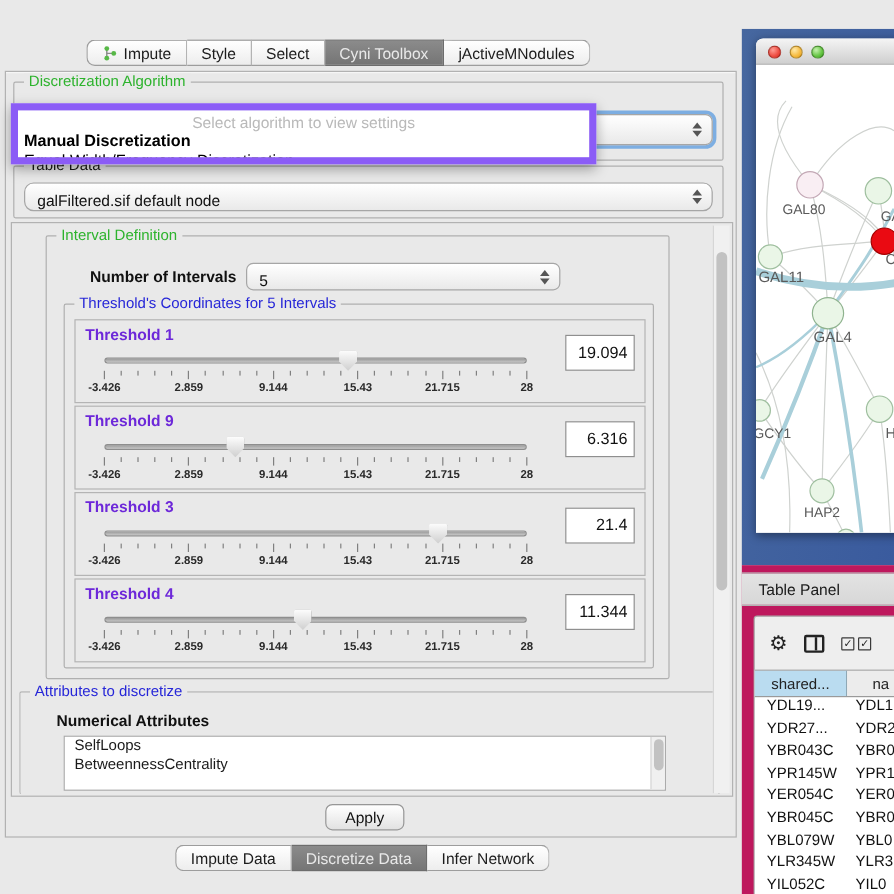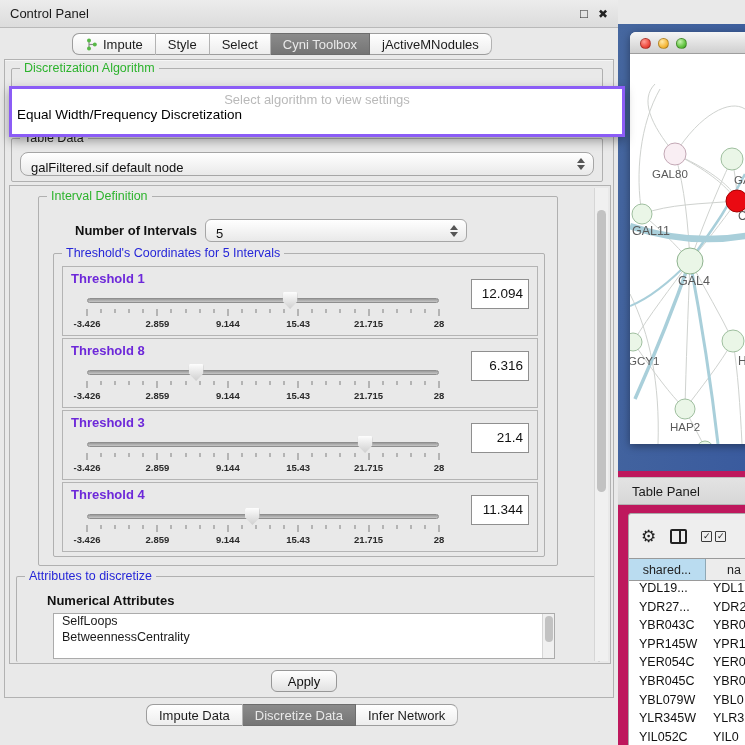--- a/index.html
+++ b/index.html
@@ -36,22 +36,22 @@
 
   .combo { position:absolute; background:linear-gradient(#ffffff,#e9e9e9); border:1px solid #a6a6a6;
     border-radius:6px; display:flex; align-items:flex-end; font-size:13px; color:#111; padding:0 22px 0 10px; }
   .stepper { position:absolute; right:8px; top:50%; transform:translateY(-50%); display:flex; flex-direction:column; gap:2px; }
   .stepper b { width:0; height:0; border-left:4px solid transparent; border-right:4px solid transparent; }
   .stepper .up { border-bottom:5px solid #555; }
   .stepper .dn { border-top:5px solid #555; }
   .focus-ring { box-shadow:0 0 0 3px rgba(106,163,224,.85); }
 
   
-  #algo-popup { position:absolute; left:9px; top:86px; width:616px; height:51px; background:#fff;
-    border:3px solid #8b5cf6; box-shadow:0 4px 10px rgba(0,0,0,.35); z-index:30; overflow:hidden; }
+  #algo-popup { position:absolute; left:9px; top:86px; width:488px; height:51px; background:#fff;
+    border:6px solid #8b5cf6; box-shadow:0 4px 10px rgba(0,0,0,.35); z-index:30; overflow:hidden; }
   #algo-popup .hint { margin-top:3px; text-align:center; color:#b9b9b9; font-size:13px; }
   #algo-popup .pitem { padding:0 5px; font-size:13.5px; color:#000; line-height:16px; }
   #algo-popup .pitem.b { font-weight:bold; }
 
   
   #scroll-panel { position:absolute; left:4px; top:125px; width:602px; height:479px;
     border:1px solid #b2b2b2; background:#e9e9e9; }
   .vscroll { position:absolute; background:#f0f0f0; border-left:1px solid #d6d6d6; }
   .vthumb { position:absolute; left:2px; width:9px; background:#c2c2c2; border-radius:5px; }
 
@@ -126,26 +126,20 @@
 
   svg text { font-family:"Liberation Sans",sans-serif; fill:#5a5a5a; }
 </style>
 </head>
 <body>
 
 <div id="screen">
 
   <div id="left-panel">
 
-    <div id="cp-titlebar">
-      <span>Control Panel</span>
-      <span class="spacer"></span>
-      <span class="win-ic" id="float-ic">□</span>
-      <span class="win-ic">✖</span>
-    </div>
 
     <div class="seg-row" style="left:72px; top:33px;">
       <div class="seg">
         <svg class="net-ic" width="13" height="13" viewBox="0 0 13 13">
           <line x1="4" y1="2.5" x2="4" y2="10.5" stroke="#8a8a8a" stroke-width="1.2"></line>
           <line x1="4" y1="6.5" x2="9.5" y2="6.5" stroke="#8a8a8a" stroke-width="1.2"></line>
           <circle cx="4" cy="2.5" r="2" fill="#57b847"></circle>
           <circle cx="4" cy="10.5" r="2" fill="#57b847"></circle>
           <circle cx="9.8" cy="6.5" r="2" fill="#57b847"></circle>
         </svg>
@@ -239,25 +233,25 @@
                   </div>
                 <div class="tick-labels">
                   <span>-3.426</span>
                     <span>2.859</span>
                     <span>9.144</span>
                     <span>15.43</span>
                     <span>21.715</span>
                     <span>28</span>
                 </div>
               </div>
-              <div class="val-box">12.094</div>
+              <div class="val-box">19.094</div>
             </div>
 
             <div class="th-box" style="top:84px;">
-              <div class="th-lab">Threshold 8</div>
+              <div class="th-lab">Threshold 9</div>
               <div class="slider-zone">
                 <div class="track"></div>
                 <div class="thumb" style="left: 31%;"></div>
                 <div class="ticks">
                     <i class="major" style="left: 0%;"></i>
                     <i style="left: 4%;"></i>
                     <i style="left: 8%;"></i>
                     <i style="left: 12%;"></i>
                     <i style="left: 16%;"></i>
                     <i class="major" style="left: 20%;"></i>
@@ -401,20 +395,21 @@
         <div class="vscroll" style="right:2px; top:2px; width:14px; height:473px;">
           <div class="vthumb" style="top:22px; height:282px;"></div>
         </div>
       </div>
 
       <div class="push-btn" style="left:266px; top:610px; width:66px;">Apply</div>
     </div>
 
     <div id="algo-popup">
       <div class="hint">Select algorithm to view settings</div>
+      <div class="pitem b">Manual Discretization</div>
       <div class="pitem">Equal Width/Frequency Discretization</div>
     </div>
 
     <div class="seg-row" style="left:146px; top:704px;">
       <div class="seg">
         <span>Impute Data</span>
       </div>
       <div class="seg sel">
         <span>Discretize Data</span>
       </div>

